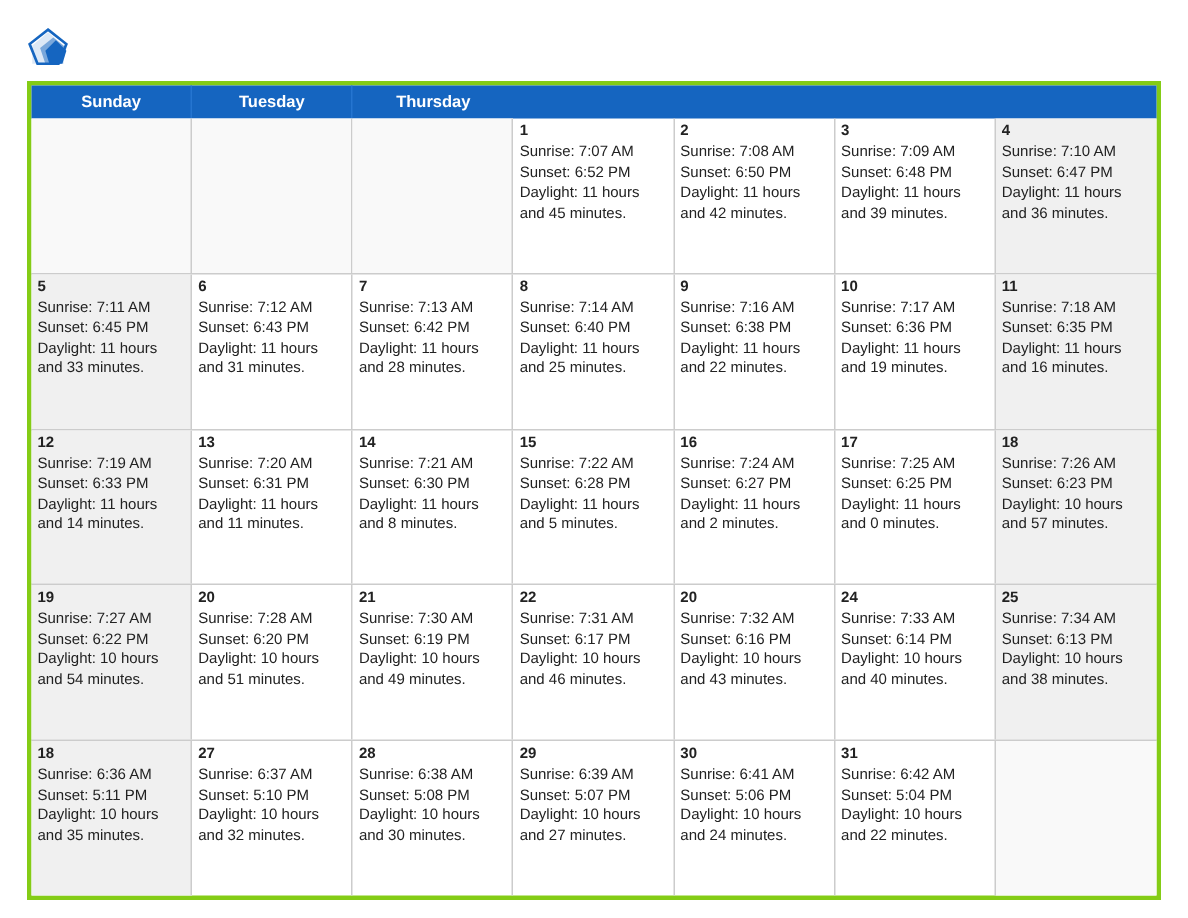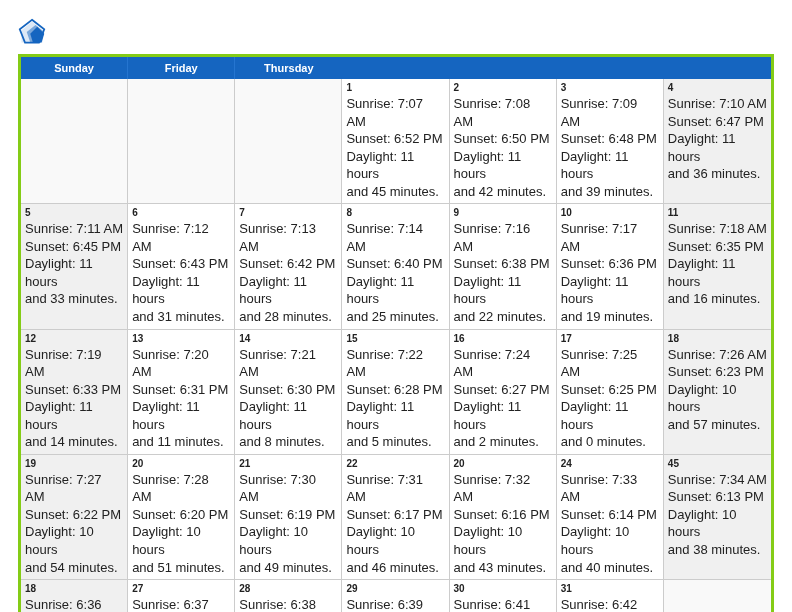--- a/index.html
+++ b/index.html
@@ -87,21 +87,21 @@
     }
     .cal-cell:last-child { border-right: none; }
     .cal-cell.empty { background: #f9f9f9; }
     .cal-cell.shaded { background: #f0f0f0; }
     .day-num {
       font-size: 10px;
       font-weight: bold;
       margin-bottom: 2px;
     }
     .cell-text {
-      font-size: 13px;
+      font-size: 10px;
       line-height: 1.35;
       color: #222;
     }
   </style>
 </head>
 <body>
 
 <div class="page">
   <div class="header">
     <div class="logo">
@@ -120,21 +120,21 @@
     </div>
     <div class="title-block">
       <div class="month-title"></div>
       <div class="location"></div>
     </div>
   </div>
 
   <div class="calendar">
     <div class="cal-header">
     <div class="cal-header-cell">Sunday</div>
-        <div class="cal-header-cell">Friday</div>
+        <div class="cal-header-cell">Tuesday</div>
         <div class="cal-header-cell">Thursday</div>
       </div>
     <div class="cal-body">
     <div class="cal-row">
           <div class="cal-cell empty"></div>
           <div class="cal-cell empty"></div>
           <div class="cal-cell empty"></div>
           <div class="cal-cell">
             <div class="day-num">1</div>
             <div class="cell-text">Sunrise: 7:07 AM<br>Sunset: 6:52 PM<br>Daylight: 11 hours<br>and 45 minutes.</div>
@@ -231,21 +231,21 @@
           </div>
           <div class="cal-cell">
             <div class="day-num">20</div>
             <div class="cell-text">Sunrise: 7:32 AM<br>Sunset: 6:16 PM<br>Daylight: 10 hours<br>and 43 minutes.</div>
           </div>
           <div class="cal-cell">
             <div class="day-num">24</div>
             <div class="cell-text">Sunrise: 7:33 AM<br>Sunset: 6:14 PM<br>Daylight: 10 hours<br>and 40 minutes.</div>
           </div>
           <div class="cal-cell shaded">
-            <div class="day-num">45</div>
+            <div class="day-num">25</div>
             <div class="cell-text">Sunrise: 7:34 AM<br>Sunset: 6:13 PM<br>Daylight: 10 hours<br>and 38 minutes.</div>
           </div>
         </div>
         <div class="cal-row">
           <div class="cal-cell shaded">
             <div class="day-num">18</div>
             <div class="cell-text">Sunrise: 6:36 AM<br>Sunset: 5:11 PM<br>Daylight: 10 hours<br>and 35 minutes.</div>
           </div>
           <div class="cal-cell">
             <div class="day-num">27</div>

